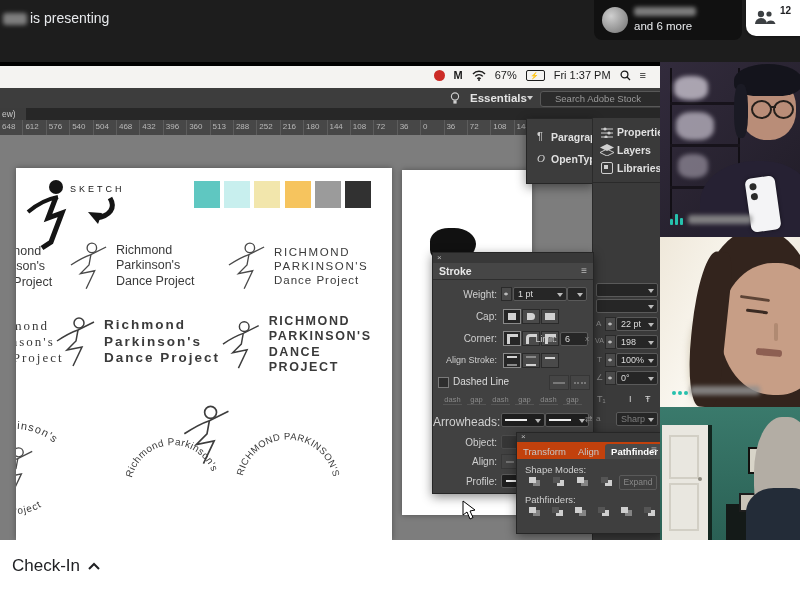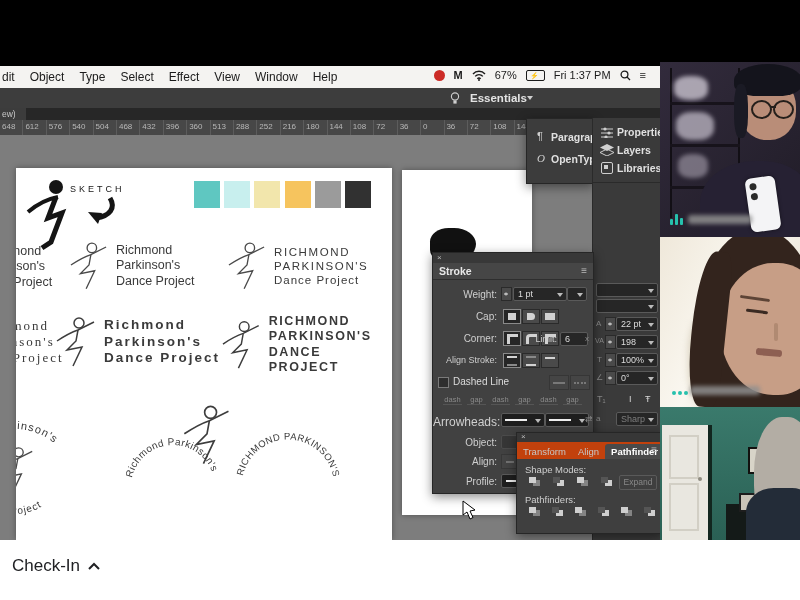--- a/index.html
+++ b/index.html
@@ -79,34 +79,42 @@
 
   
   .bottombar{left:0;top:540px;width:800px;height:60px;background:#fff;}
   .meetname{left:12px;top:16px;font-size:17px;color:#202124;display:flex;align-items:center;gap:8px;}
 </style>
 </head>
 <body>
 
 <div class="screen">
 
+  <div class="abs topbar">
+    <div class="abs blurbar" style="left:3px;top:13px;width:24px;height:12px;"></div>
+    <div class="abs presenting">is presenting</div>
+    <div class="abs pbox">
+      <div class="abs avatar"></div>
+      <div class="abs blurbar" style="left:40px;top:7px;width:62px;height:9px;"></div>
+      <div class="abs more">and 6 more</div>
+    </div>
+    <div class="abs countbox">
+      <svg class="abs" style="left:8px;top:9px;" width="22" height="16" viewBox="0 0 22 16">
+        <circle cx="7" cy="5" r="3.2" fill="#3c4043"></circle>
+          <path d="M1,15 a6,6 0 0 1 12,0z" fill="#3c4043"></path>
+        <circle cx="15" cy="5" r="2.6" fill="#3c4043"></circle>
+          <path d="M12,15 a5,5 0 0 1 9.5,0z" fill="#3c4043"></path>
+      </svg>
+      <span class="abs count">12</span>
+    </div>
+  </div>
 
   <div class="abs share">
 
     <div class="abs macbar">
-      <div class="macmenu">
-        <span>dit</span>
-        <span>Object</span>
-        <span>Type</span>
-        <span>Select</span>
-        <span>Effect</span>
-        <span>View</span>
-        <span>Window</span>
-        <span>Help</span>
-      </div>
       <div class="macstat">
         <span style="width: 11px; height: 11px; border-radius: 50%; display: inline-block; background: rgb(204, 43, 38);"></span>
         <span style="font-weight:bold;">M</span>
         <svg width="14" height="11" viewBox="0 0 14 11">
           <path d="M1,4 a8,8 0 0 1 12,0 M3.2,6.4 a5,5 0 0 1 7.6,0 M5.4,8.8 a2,2 0 0 1 3.2,0" stroke="#1b1b1b" stroke-width="1.4" fill="none"></path>
             <circle cx="7" cy="10" r="1" fill="#1b1b1b"></circle>
         </svg>
         <span>67%</span>
         <span style="width:17px;height:9px;border:1px solid #1b1b1b;border-radius:2px;font-size:7px;text-align:center;line-height:9px;display:inline-block;">⚡</span>
         <span>Fri 1:37 PM</span>
@@ -118,20 +126,21 @@
       </div>
     </div>
 
     <div class="abs aitoolbar">
       <svg class="abs" style="left:450px;top:4px;" width="10" height="13" viewBox="0 0 10 13">
         <circle cx="5" cy="4.5" r="3.6" stroke="#cfcfcf" stroke-width="1.1" fill="none"></circle>
           <rect x="3.4" y="8.6" width="3.2" height="3" fill="#cfcfcf"></rect>
       </svg>
       <span class="abs ws" style="left:470px;top:4px;">Essentials</span>
       <span class="abs" style="left:527px;top:8px;border:3.5px solid transparent;border-top:4.5px solid #cfcfcf;"></span>
+      <div class="abs searchbox">Search Adobe Stock</div>
     </div>
 
     <div class="abs tabstrip">
       <div class="abs doctab">ew)</div>
     </div>
     <div class="abs ruler">
       <div class="cells">
         <span>648</span>
           <span>612</span>
           <span>576</span>

